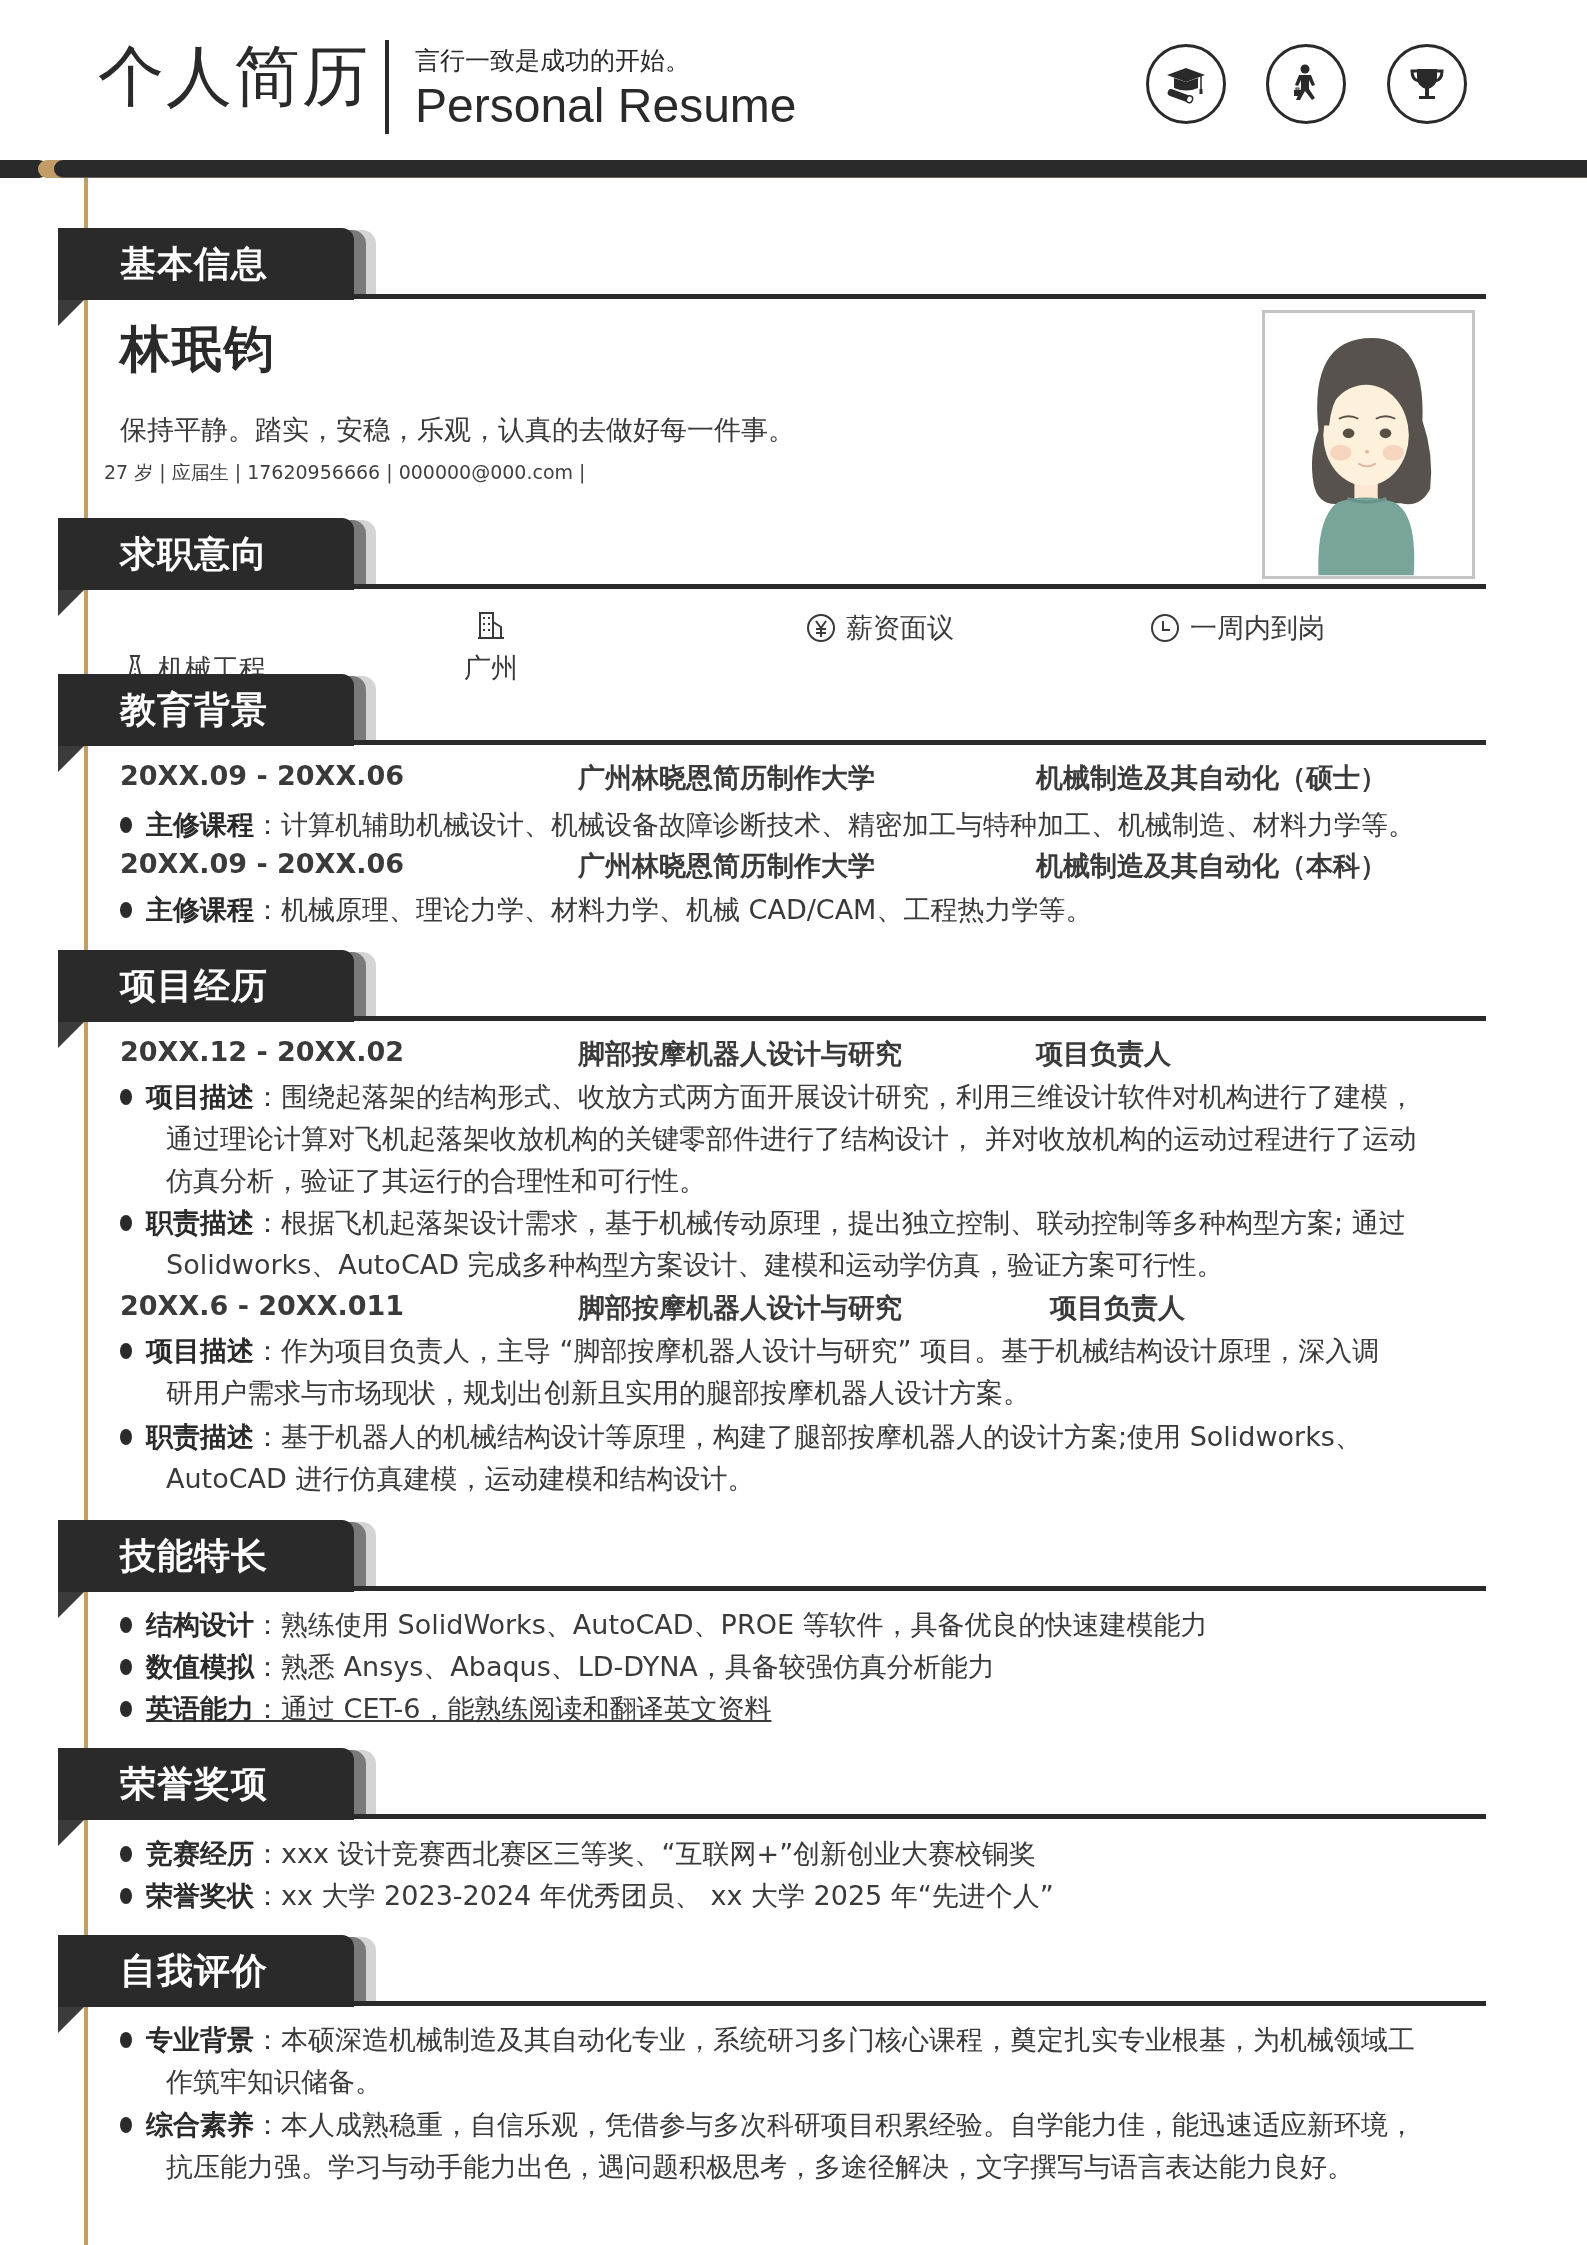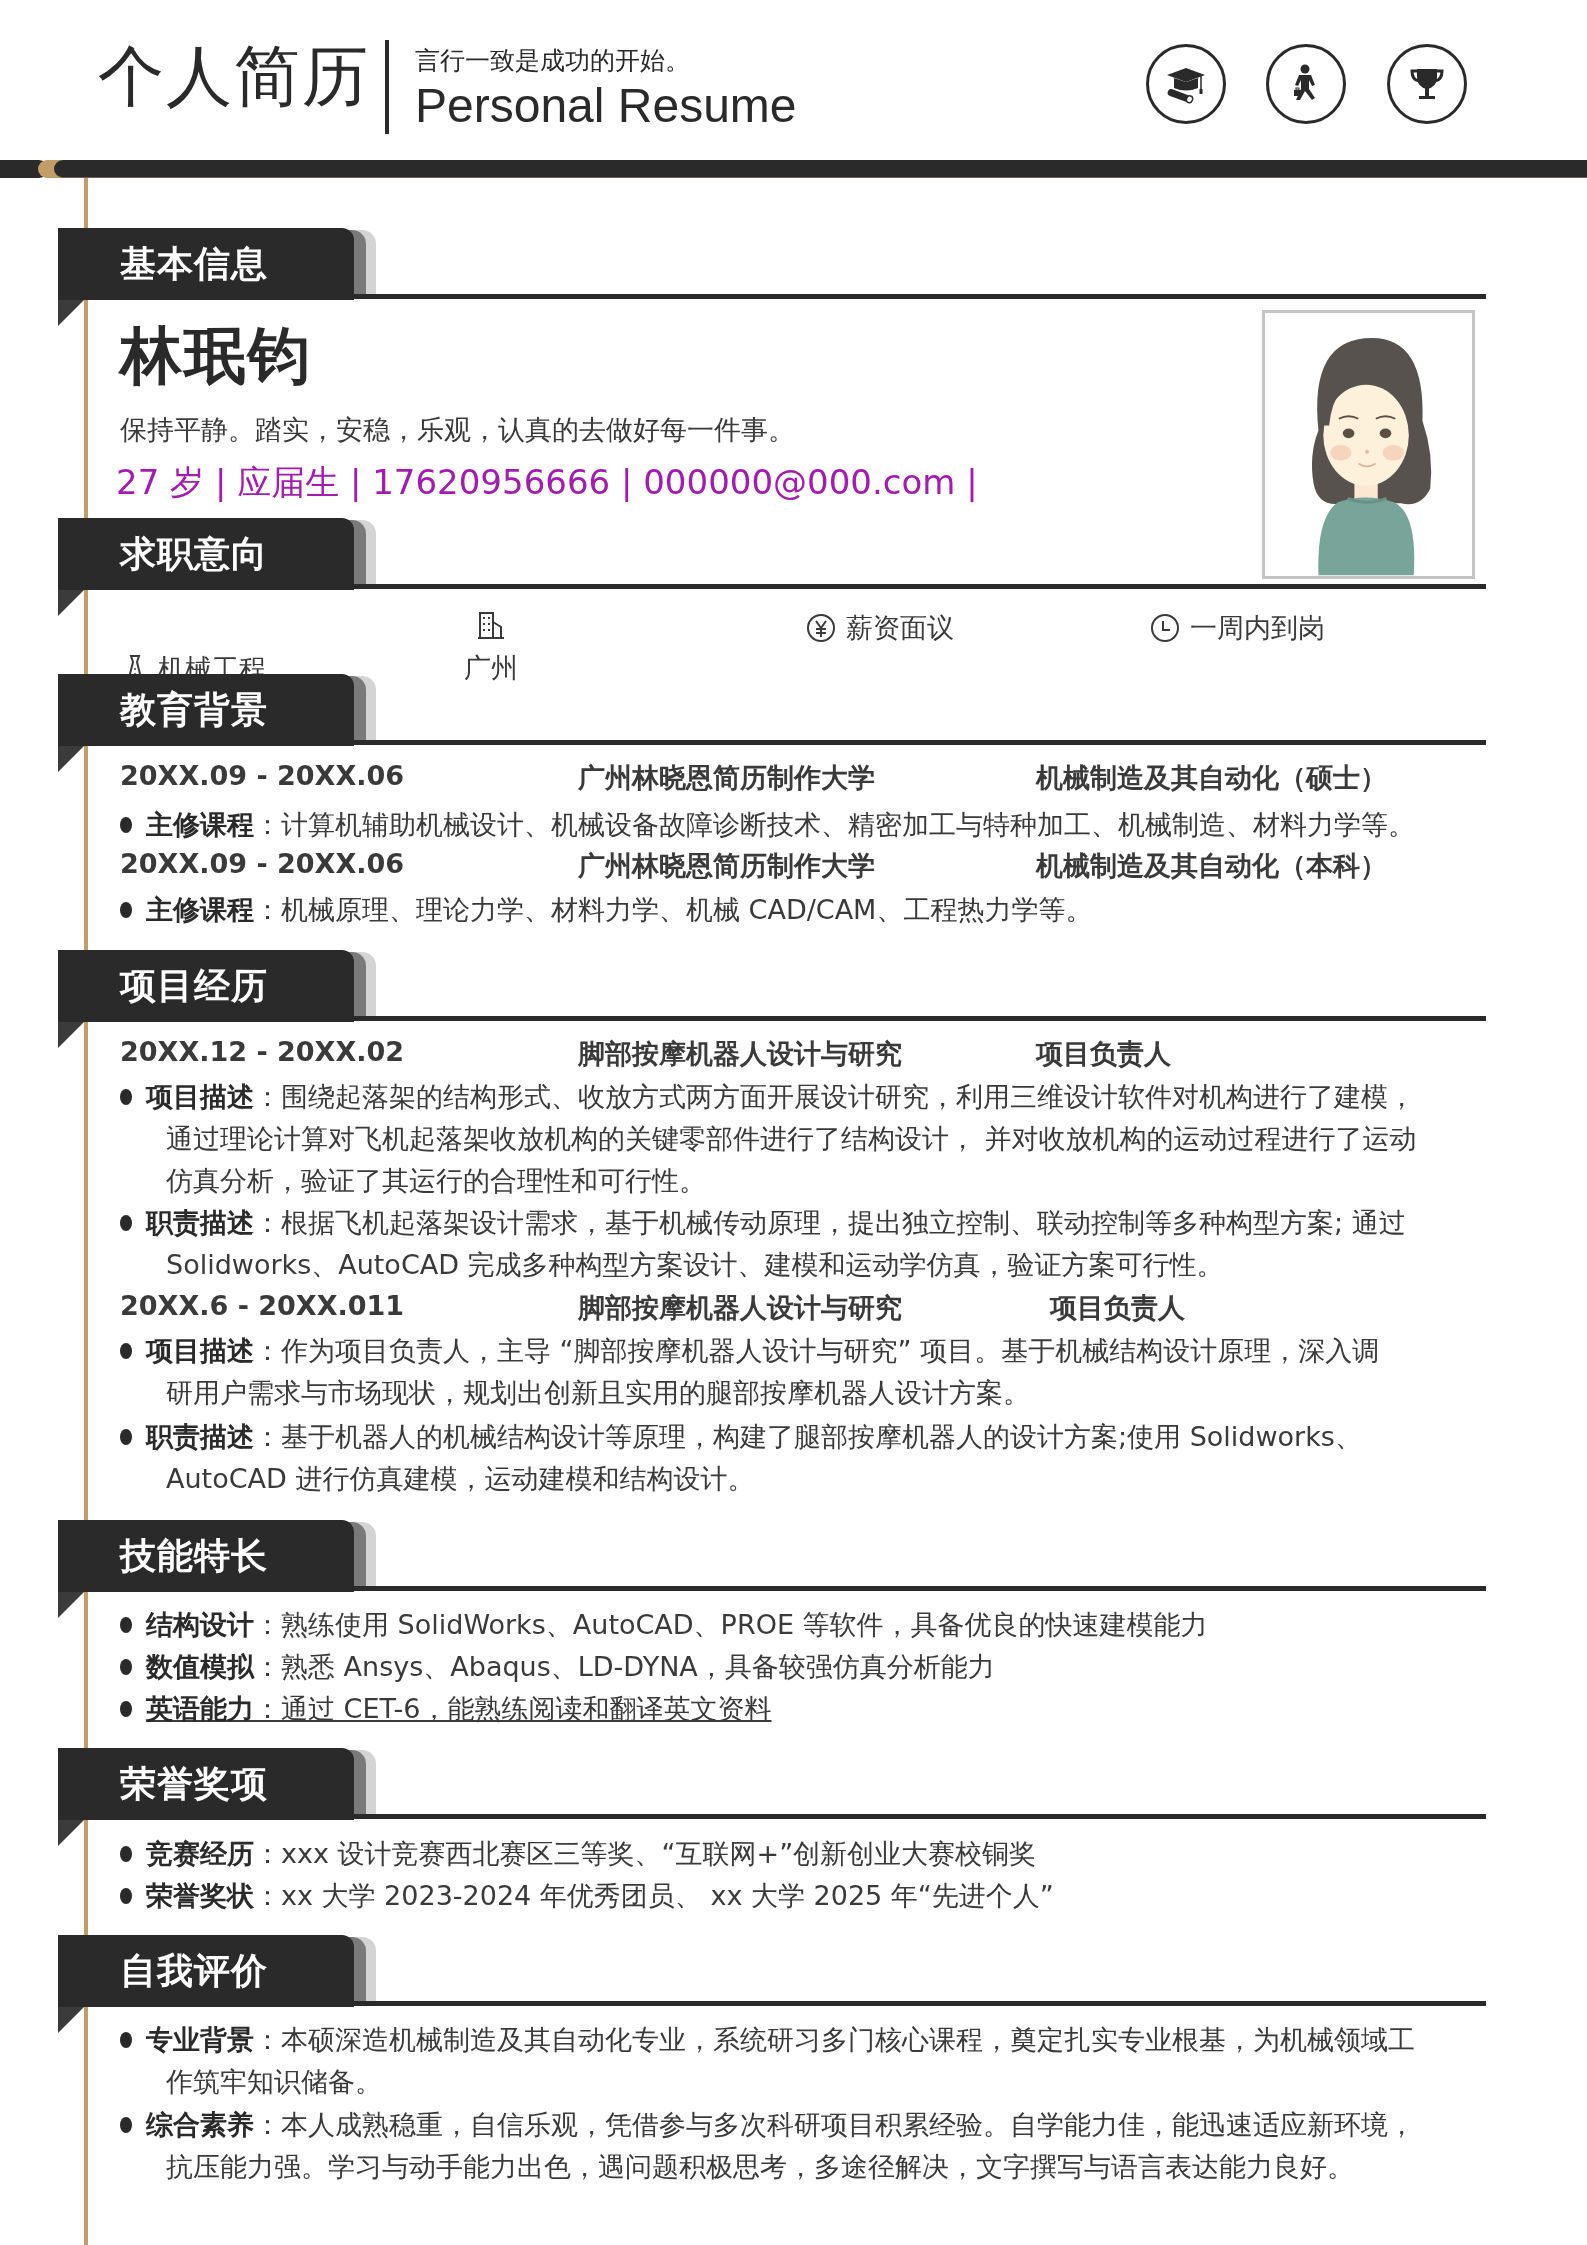--- a/index.html
+++ b/index.html
@@ -23,23 +23,23 @@
   
   .sec { position: absolute; left: 58px; width: 1428px; height: 90px; }
   .sec-shadow2 { position: absolute; left: 0; top: 2px; width: 318px; height: 68px; background: #d4d4d4; border-radius: 0 14px 0 0; }
   .sec-shadow1 { position: absolute; left: 0; top: 2px; width: 308px; height: 68px; background: #7a7a7a; border-radius: 0 14px 0 0; }
   .sec-tab { position: absolute; left: 0; top: 0; width: 296px; height: 72px; background: #2a2a2a; border-radius: 0 12px 0 0; }
   .sec-label { position: absolute; left: 62px; top: 12px; font-size: 36px; font-weight: 700; color: #ffffff; letter-spacing: 1px; line-height: 48px; }
   .sec-fold { position: absolute; left: 0; top: 72px; width: 0; height: 0; border-top: 26px solid #3b3b3b; border-left: 26px solid transparent; transform: scaleX(-1); }
   .sec-line { position: absolute; left: 296px; top: 66px; width: 1132px; height: 5px; background: #2a2a2a; }
 
   
-  .name { position: absolute; left: 120px; top: 322px; font-size: 62px; font-weight: 700; color: #2a2a2a; letter-spacing: 2px; line-height: 1.1; }
+  .name { position: absolute; left: 120px; top: 322px; font-size: 50px; font-weight: 700; color: #2a2a2a; letter-spacing: 2px; line-height: 1.1; }
   .motto2 { position: absolute; left: 120px; top: 412px; font-size: 27px; color: #3a3a3a; }
-  .contact { position: absolute; left: 116px; top: 460px; font-size: 34px; color: #a21caf; }
+  .contact { position: absolute; left: 104px; top: 460px; font-size: 19px; color: #404040; }
   .photo { position: absolute; left: 1262px; top: 310px; width: 213px; height: 269px; border: 3px solid #c4c4c4; background: #fff; overflow: hidden; }
 
   
   .intent { position: absolute; top: 610px; display: flex; align-items: center; gap: 10px; font-size: 27px; color: #3a3a3a; }
   .intent svg { width: 26px; height: 30px; }
 
   
   .row-head { position: absolute; font-size: 27px; font-weight: 700; color: #3a3a3a; white-space: nowrap; }
   .bullet-line { position: absolute; left: 120px; font-size: 27px; color: #3a3a3a; line-height: 42px; white-space: nowrap; }
   .bullet-line .dot { display: inline-block; width: 12px; height: 16px; background: #2a2a2a; border-radius: 50%; margin-right: 14px; vertical-align: 1px; }

